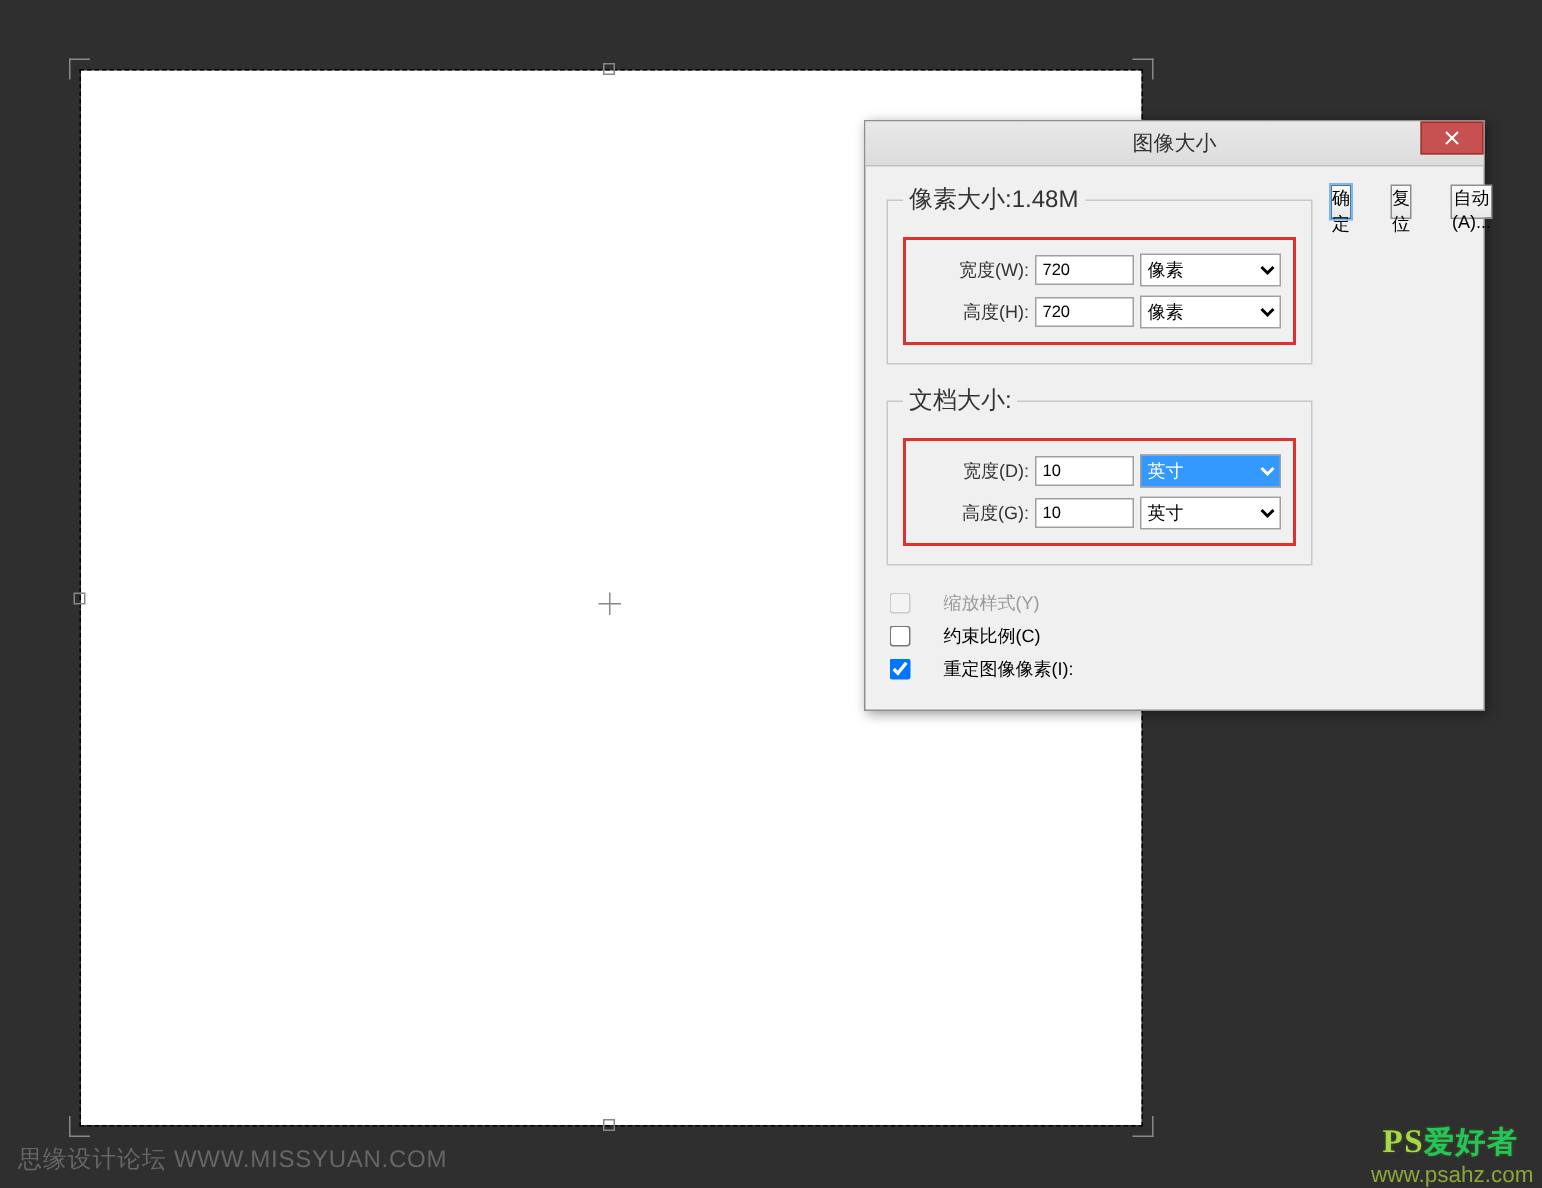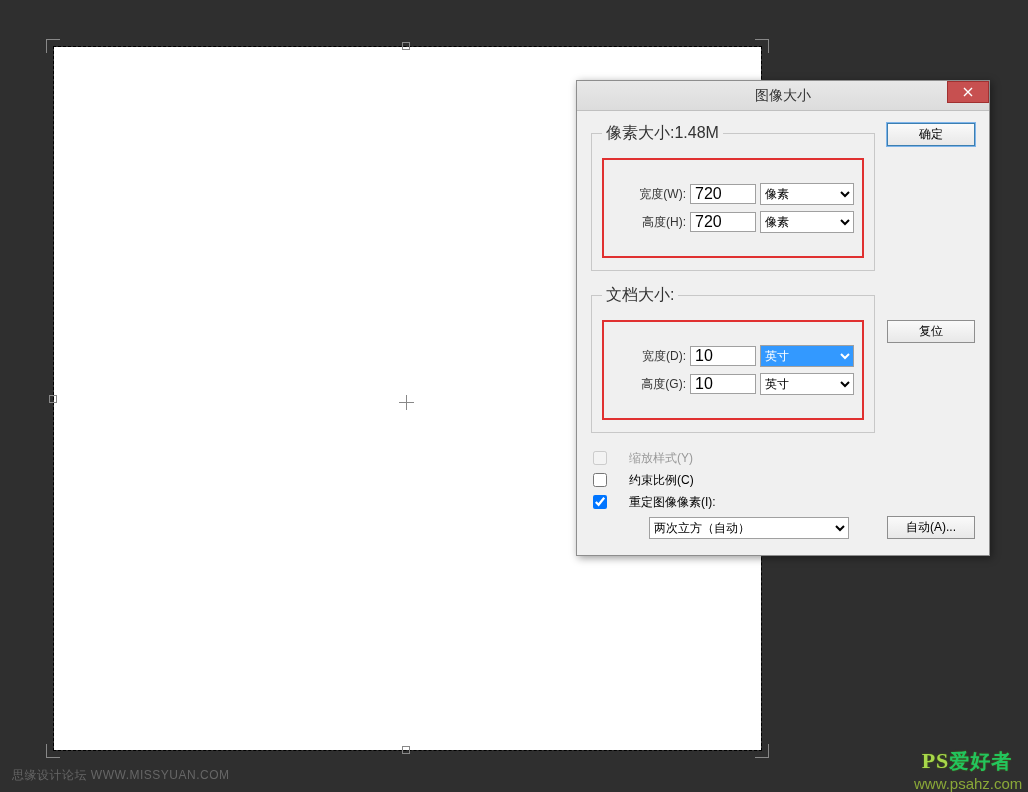--- a/index.html
+++ b/index.html
@@ -96,55 +96,55 @@
   font-size: 11px;
 }
 .close-btn svg { width: 10px; height: 10px; margin-top: 5px; }
 
 .dialog-body {
   padding: 12px 14px 16px 14px;
   display: flex;
   gap: 12px;
 }
 .left-col { flex: 1; }
-.right-col { width: 96px; display: flex; flex-direction: column; gap: 26px; justify-content: space-between; }
+.right-col { width: 96px; display: flex; flex-direction: row; gap: 26px; }
 
 fieldset {
   border: 1px solid #c8c8c8;
   padding: 10px 10px 12px 10px;
   margin-bottom: 14px;
   position: relative;
 }
 legend {
   font-size: 16px;
   color: #333;
   padding: 0 4px;
 }
 .highlight {
   border: 2px solid #e03030;
-  padding: 20px 8px;
+  padding: 6px 8px;
   margin-top: 4px;
 }
 .row {
   display: flex;
   align-items: center;
   height: 28px;
   gap: 4px;
 }
 .row-label {
   width: 74px;
   text-align: right;
   color: #333;
 }
 .row input[type="text"] {
   width: 66px;
   height: 20px;
   border: 1px solid #a0a0a0;
   padding: 0 4px;
-  font-size: 16px;
+  font-size: 11px;
 }
 .row select {
   width: 94px;
   height: 22px;
   border: 1px solid #a0a0a0;
   background: #fff;
   font-size: 12px;
 }
 .row select.sel-highlight {
   background: #3399ff;
@@ -180,21 +180,21 @@
 }
 .dlg-btn.primary {
   border: 1px solid #3c7fb1;
   outline: 1px solid #7eb4ea;
 }
 
 .watermark-left {
   position: absolute;
   left: 12px; bottom: 8px;
   color: #666;
-  font-size: 12px;
+  font-size: 16px;
   font-family: Arial, sans-serif;
   letter-spacing: 0.5px;
 }
 .watermark-right {
   position: absolute;
   right: 8px; bottom: 0;
   width: 106px;
   text-align: center;
 }
 .wm-logo {
@@ -284,23 +284,20 @@
         <span>缩放样式(Y)</span>
       </div>
       <div class="checkbox-row">
         <input type="checkbox" style="">
         <span>约束比例(C)</span>
       </div>
       <div class="checkbox-row">
         <input type="checkbox" checked="" style="">
         <span>重定图像像素(I):</span>
       </div>
-      <select class="resample-select">
-        <option>两次立方（自动）</option>
-      </select>
 
     </div>
     <div class="right-col">
       <button class="dlg-btn primary">确定</button>
       <button class="dlg-btn">复位</button>
       <button class="dlg-btn">自动(A)...</button>
     </div>
   </div>
 </div>
 

